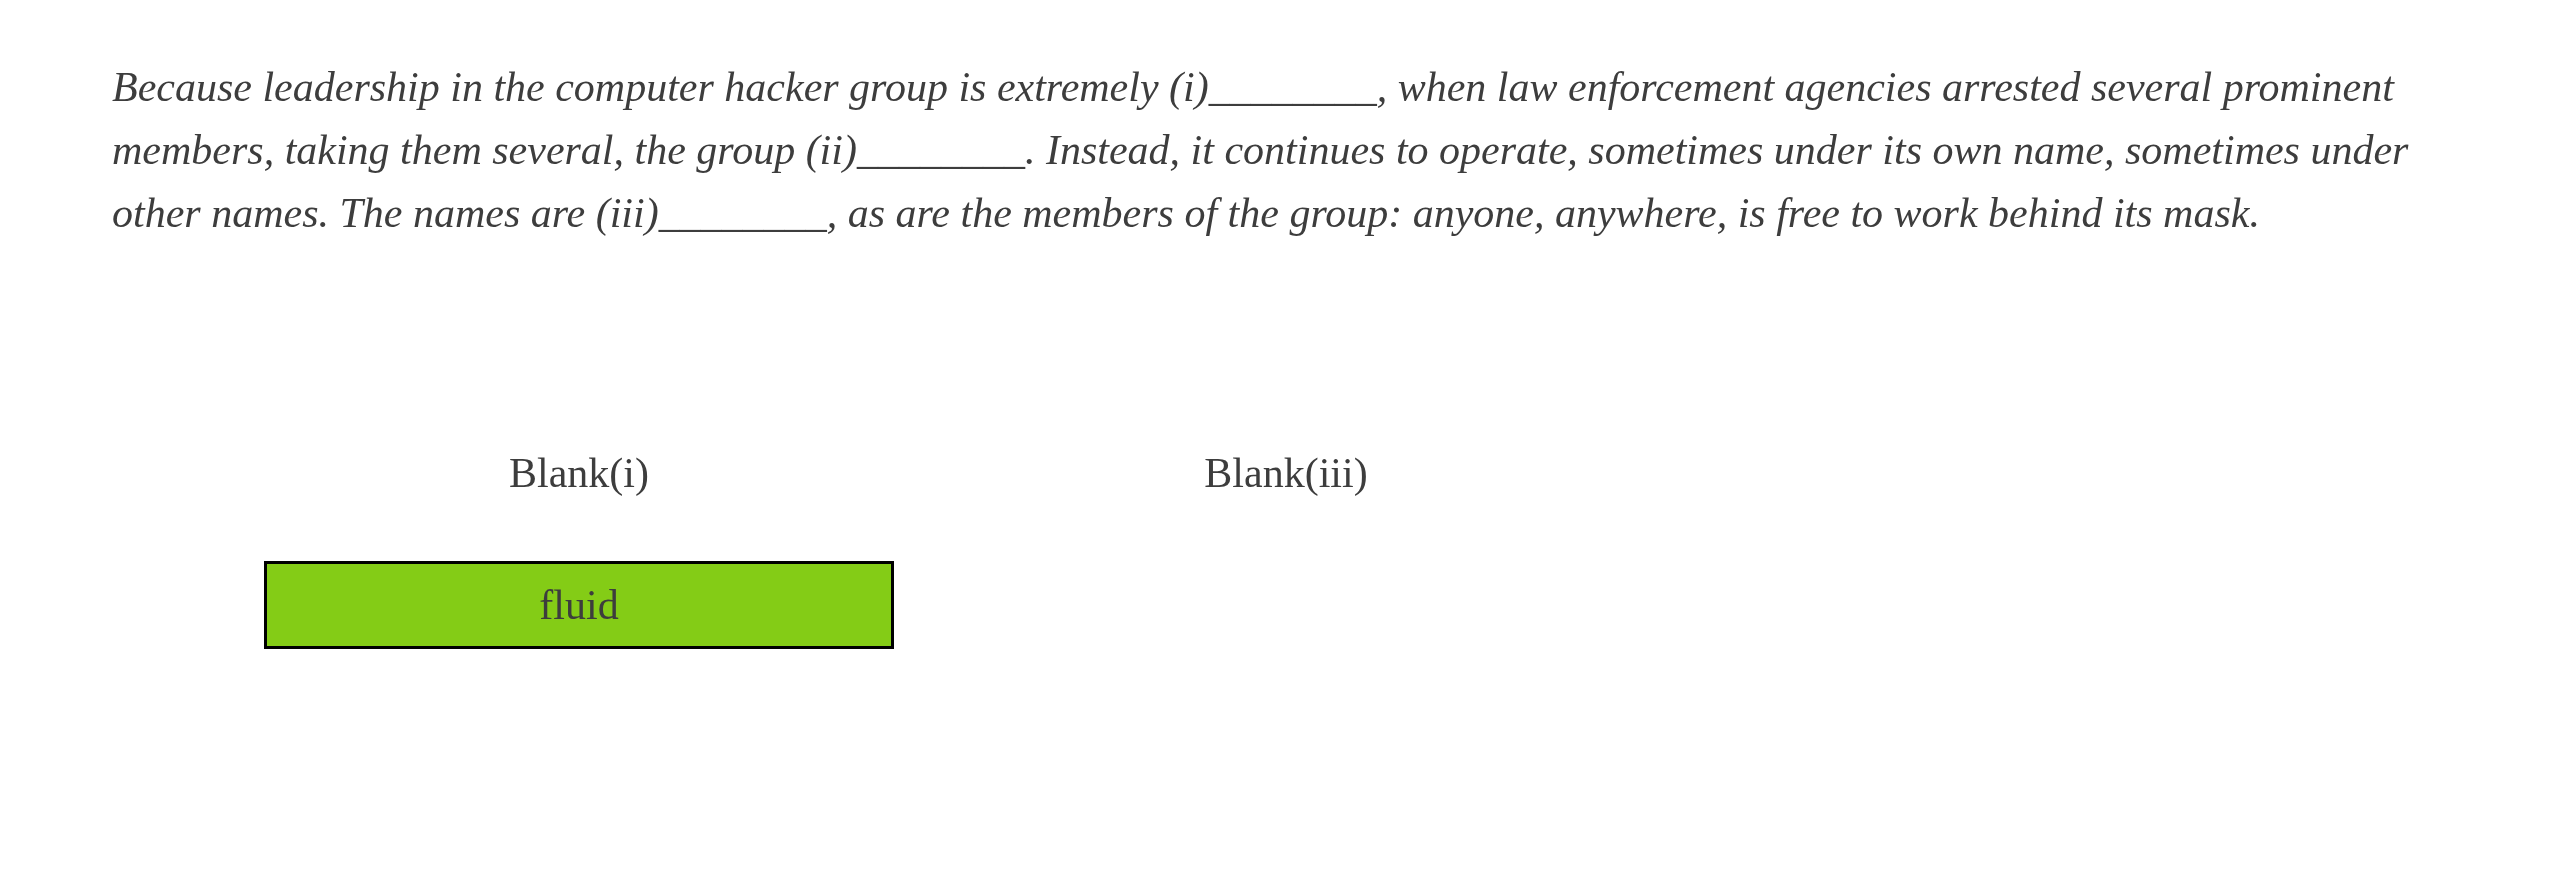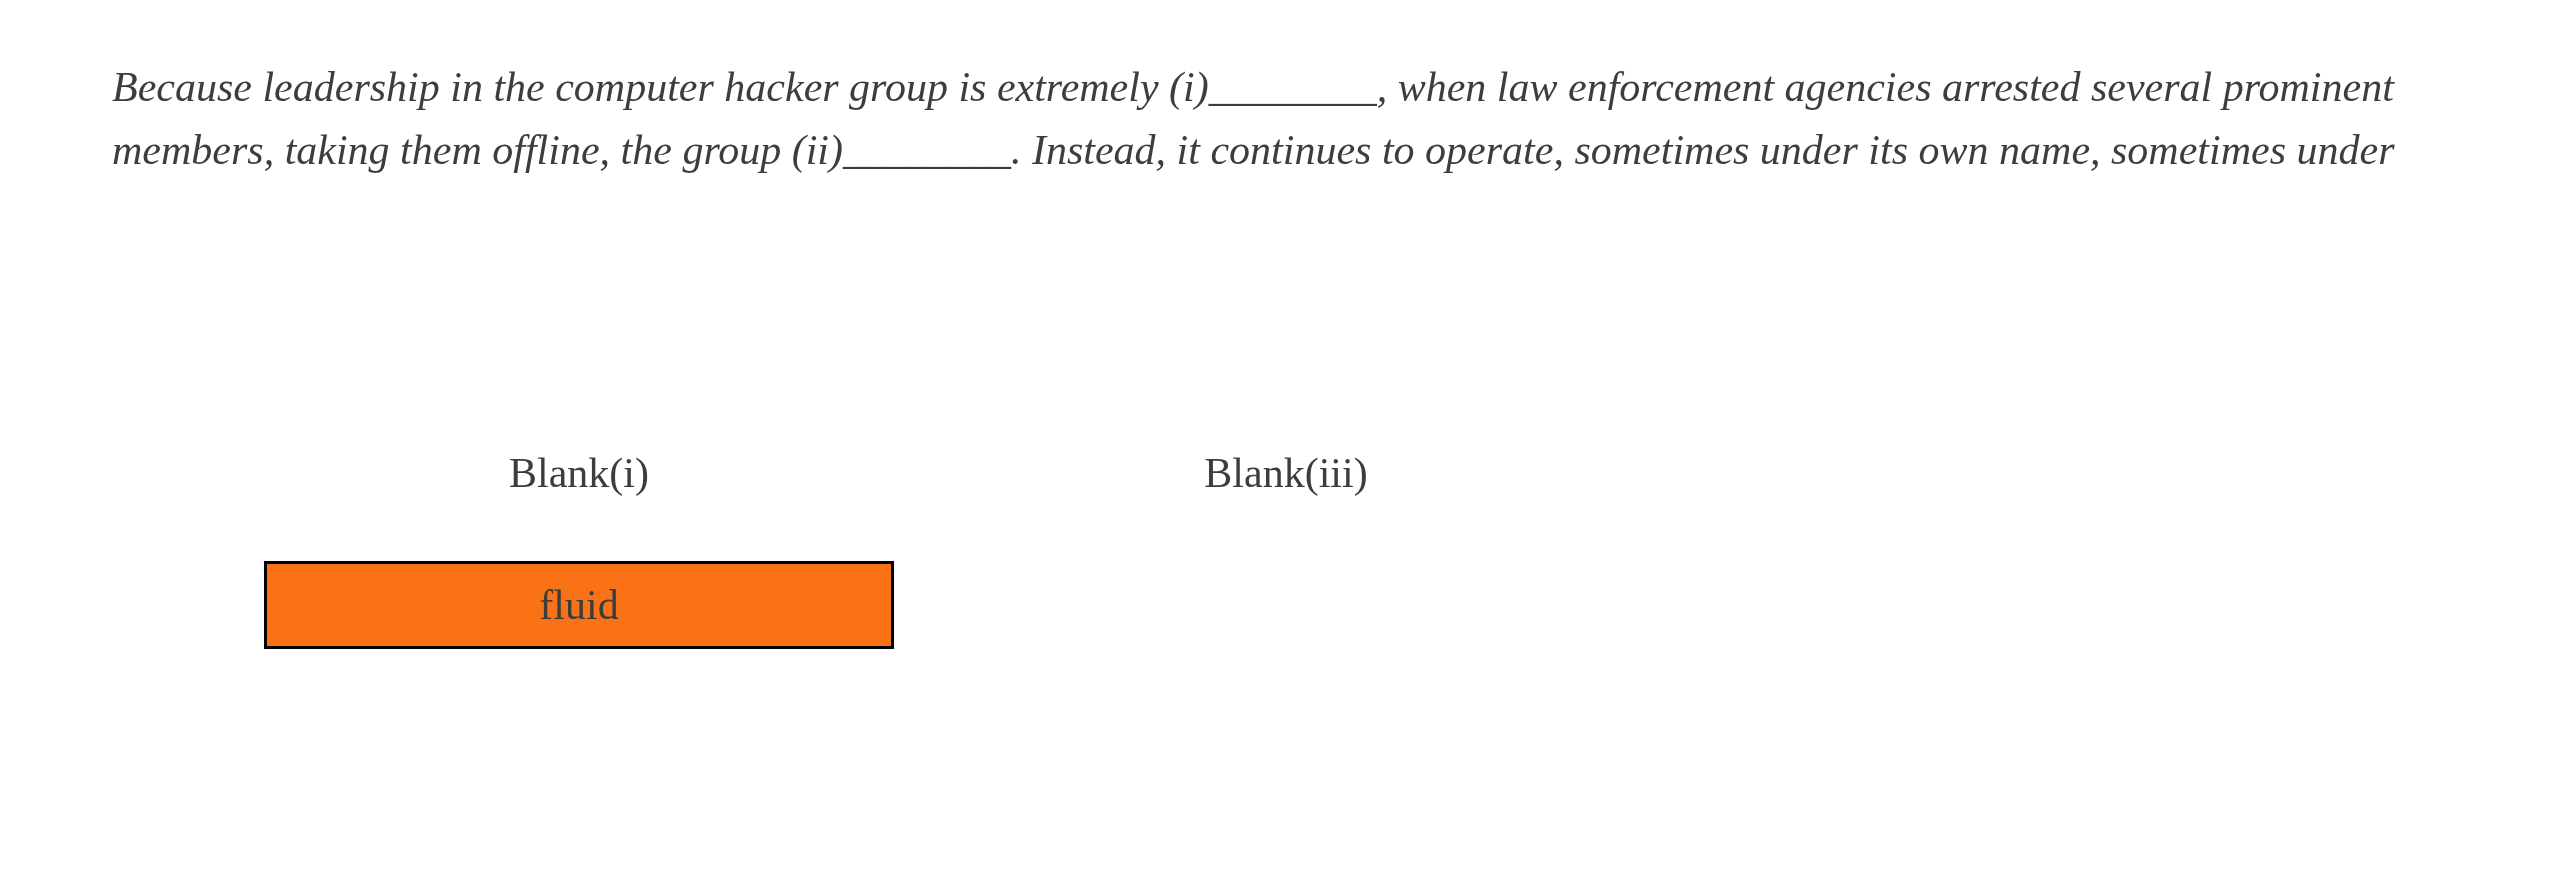--- a/index.html
+++ b/index.html
@@ -50,32 +50,33 @@
     border: 3.2px solid #000000;
     table-layout: fixed;
   }
   table.choices td {
     border: 2.4px solid #000000;
     height: 80px;
     text-align: center;
     vertical-align: middle;
     font-size: 42px;
     color: #3d3d3d;
-    background: #f97316;
+    background: #84cc16;
     cursor: pointer;
   }
 </style>
 </head>
 <body>
 
 <main>
 
   <div class="passage">
     <div class="line">Because leadership in the computer hacker group is extremely (i)________, when law enforcement agencies arrested several prominent</div>
-    <div class="line">members, taking them offline, the group (ii)________. Instead, it continues to operate, sometimes under its own name, sometimes under</div>
+    <div class="line">members, taking them several, the group (ii)________. Instead, it continues to operate, sometimes under its own name, sometimes under</div>
+    <div class="line">other names. The names are (iii)________, as are the members of the group: anyone, anywhere, is free to work behind its mask.</div>
   </div>
 
   <div class="columns">
 
     <div class="col">
       <div class="col-header">Blank(i)</div>
       <table class="choices">
         <tbody>
           <tr>
             <td>fluid</td>

